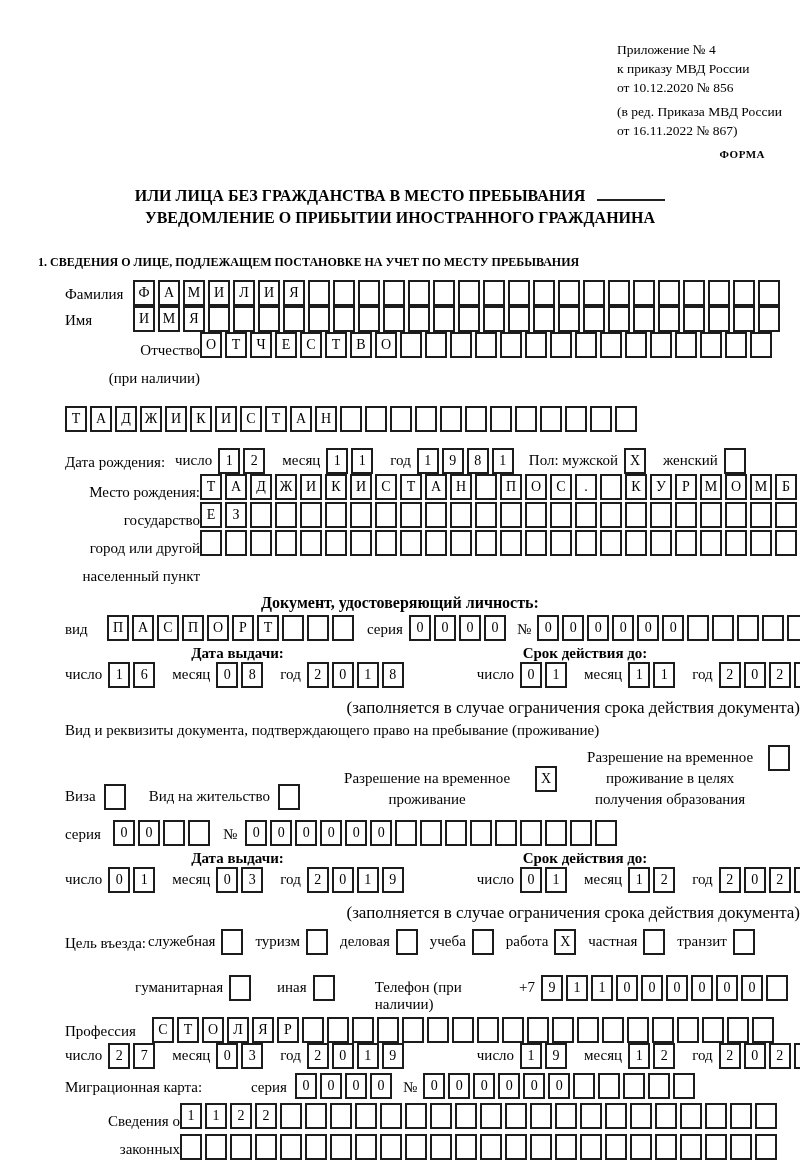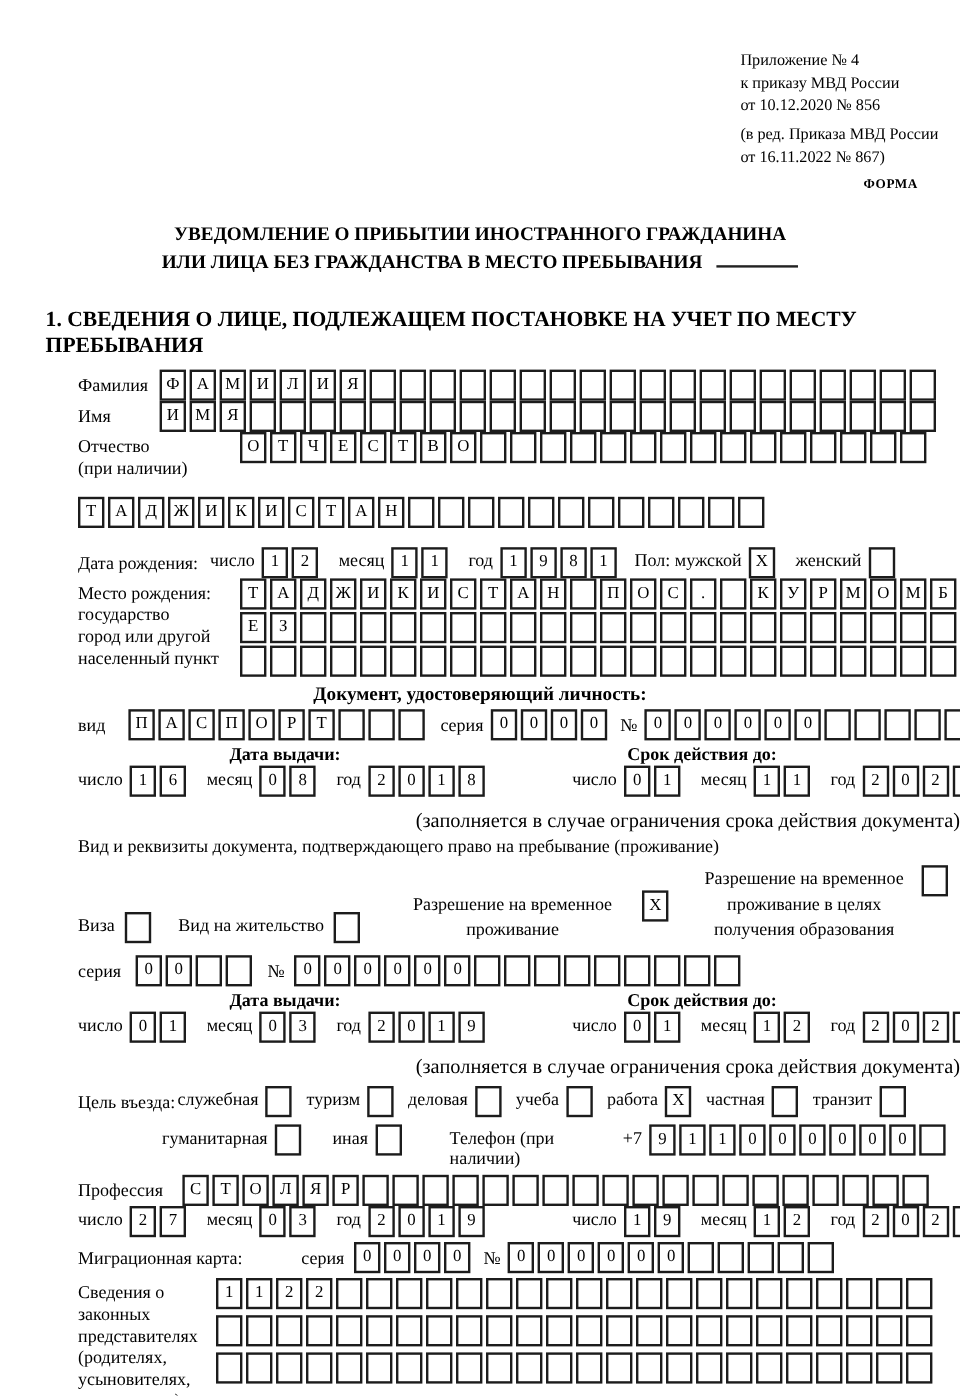--- a/index.html
+++ b/index.html
@@ -10,26 +10,26 @@
   
   .annex{position:absolute;left:617px;top:40px;font-size:13.5px;line-height:19px;}
   .annex .gap{height:5px;}
   .form-marker{position:absolute;left:0;top:148px;width:765px;text-align:right;
                font-weight:bold;font-size:11px;letter-spacing:.5px;}
 
   
   .title{margin-top:150px;text-align:center;font-weight:bold;font-size:16px;line-height:22px;}
   .blank-line{display:inline-block;width:68px;border-bottom:2px solid #222;height:14px;
               margin-left:12px;vertical-align:baseline;}
-  .sec-heading{margin-top:26px;margin-left:38px;font-weight:bold;font-size:18px;}
+  .sec-heading{margin-top:26px;margin-left:38px;font-weight:bold;font-size:12px;}
 
   
   .frow{display:flex;align-items:flex-start;margin-left:65px;}
   .lbl{line-height:21px;padding-top:4px;flex:none;}
-  .lbl2{line-height:18px;padding-top:4px;flex:none;white-space:pre-line;}
+  .lbl2{line-height:28px;padding-top:4px;flex:none;white-space:pre-line;text-align:right;}
   .w68{width:68px;} .w135{width:135px;} .w110{width:110px;} .w87{width:87px;} .w115{width:115px;} .w158{width:158px;}
 
   
   .cells{display:flex;flex:none;}
   .cell{width:18px;height:22px;border:2px solid #1c1c1c;margin-right:3px;flex:none;
         display:flex;align-items:center;justify-content:center;
         font-size:14px;line-height:22px;background:#fff;}
   .cellcol .cells{margin-bottom:2px;}
 
   
@@ -66,24 +66,24 @@
     <div>Приложение № 4</div>
     <div>к приказу МВД России</div>
     <div>от 10.12.2020 № 856</div>
     <div class="gap"></div>
     <div>(в ред. Приказа МВД России</div>
     <div>от 16.11.2022 № 867)</div>
   </div>
   <div class="form-marker">ФОРМА</div>
 
   <div class="title">
-    <div>УВЕДОМЛЕНИЕ О ПРИБЫТИИ ИНОСТРАННОГО ГРАЖДАНИНА</div>
     <div>
       <span>ИЛИ ЛИЦА БЕЗ ГРАЖДАНСТВА В МЕСТО ПРЕБЫВАНИЯ</span><span class="blank-line"></span>
     </div>
+    <div>УВЕДОМЛЕНИЕ О ПРИБЫТИИ ИНОСТРАННОГО ГРАЖДАНИНА</div>
   </div>
 
   <div class="sec-heading">1. СВЕДЕНИЯ О ЛИЦЕ, ПОДЛЕЖАЩЕМ ПОСТАНОВКЕ НА УЧЕТ ПО МЕСТУ ПРЕБЫВАНИЯ</div>
 
   <div class="frow mt10">
     <div class="lbl w68">Фамилия</div>
     <div class="cells">
         <span class="cell">Ф</span>
         <span class="cell">А</span>
         <span class="cell">М</span>
@@ -566,21 +566,21 @@
         </span>
     </div>
     <div class="purpose">
       <span class="olbl">транзит</span>
       <span class="cells">
           <span class="cell"></span>
         </span>
     </div>
   </div>
 
-  <div class="purposes" style="margin-left:135px;margin-top:6px;">
+  <div class="purposes" style="margin-left:135px;margin-top:20px;">
     <div class="purpose">
       <span class="olbl">гуманитарная</span>
       <span class="cells">
           <span class="cell"></span>
         </span>
     </div>
     <div class="purpose" style="margin-left:14px;">
       <span class="olbl">иная</span>
       <span class="cells">
           <span class="cell"></span>

